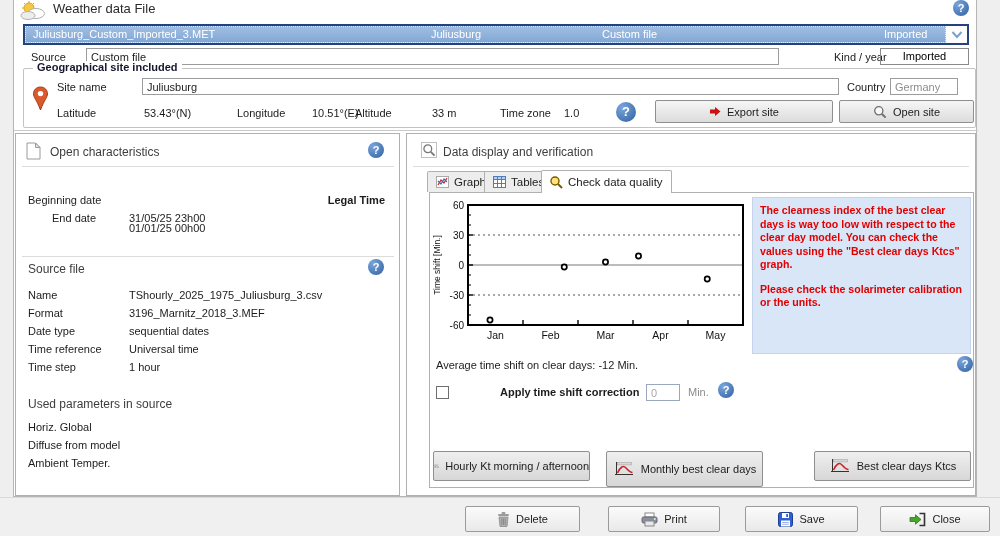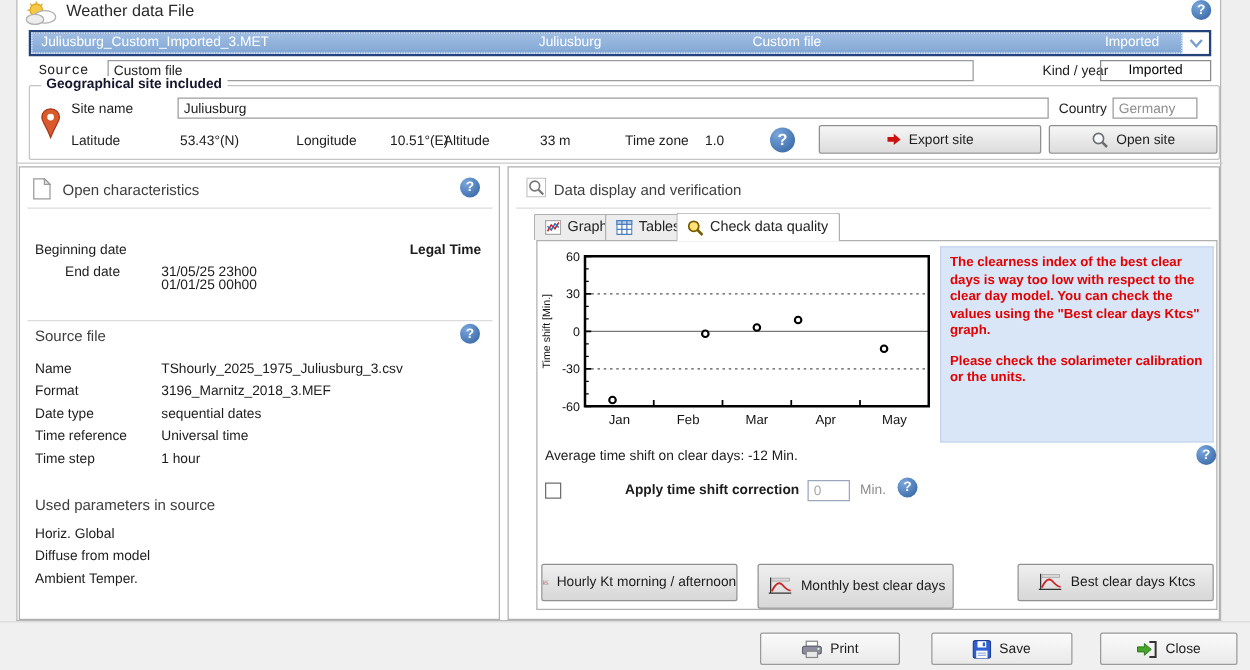--- a/index.html
+++ b/index.html
@@ -70,21 +70,21 @@
         <span style="left:576px;">Custom file</span>
         <span style="left:858px;">Imported</span>
       </div>
       <div class="dd-chevron">
         <svg width="12" height="8" viewBox="0 0 12 8">
           <path d="M1.5 1 L6 6 L10.5 1" fill="none" stroke="#7aa0cf" stroke-width="2"></path>
         </svg>
       </div>
     </div>
 
-    <span class="abs lbl" style="left:17px;top:51px;font-family:Liberation Mono, monospace;">Source</span>
+    <span class="abs lbl" style="left:17px;top:51px;">Source</span>
     <input type="text" class="abs" style="left: 72px; top: 48px; width: 693px;" value="Custom file">
     <span class="abs lbl" style="left:820px;top:51px;">Kind / year</span>
     <div class="abs" style="left:866px;top:48px;width:89px;height:17px;border:1px solid #8a8a8a;box-sizing:border-box;text-align:center;font-size:11px;line-height:15px;">Imported</div>
 
     <div class="groupbox" style="left:9px;top:68px;width:953px;height:60px;">
       <span class="legend">Geographical site included</span>
       <span class="abs" style="left:8px;top:17px;">
         <svg width="17" height="27" viewBox="0 0 17 27">
           <path d="M8.5 1 C4 1 1.5 4.4 1.5 7.8 C1.5 11.5 4.6 13.5 8.5 24 C12.4 13.5 15.5 11.5 15.5 7.8 C15.5 4.4 13 1 8.5 1 Z" fill="#da5a2d" stroke="#a83718" stroke-width="1"></path>
           <circle cx="8.5" cy="7.6" r="2.7" fill="#fff"></circle>
@@ -280,20 +280,31 @@
             <rect x="4.5" y="1.5" width="14" height="2.4" fill="#d7d7d7" stroke="#a5a5a5" stroke-width="0.6"></rect>
             <path d="M4.5 12 Q9 2.5 13 7 T19.5 11.5" fill="none" stroke="#cc2222" stroke-width="1.5"></path>
           </svg>
           <span>Best clear days Ktcs</span>
         </div>
       </div>
     </div>
   </div>
 
   <div class="footer">
+    <div class="fbtn btn" style="left:465px;width:115px;">
+      <svg width="13" height="16" viewBox="0 0 13 16">
+        <rect x="1" y="3" width="11" height="2" rx="1" fill="#9b9b9b"></rect>
+        <rect x="4.5" y="1" width="4" height="2" rx="1" fill="#9b9b9b"></rect>
+        <path d="M2 6 h9 l-1 9.5 h-7 Z" fill="#aeaeae" stroke="#8b8b8b" stroke-width="0.8"></path>
+        <line x1="4.8" y1="7.5" x2="4.8" y2="13.8" stroke="#8b8b8b"></line>
+        <line x1="6.5" y1="7.5" x2="6.5" y2="13.8" stroke="#8b8b8b"></line>
+        <line x1="8.2" y1="7.5" x2="8.2" y2="13.8" stroke="#8b8b8b"></line>
+      </svg>
+      <span>Delete</span>
+    </div>
     <div class="fbtn btn" style="left:608px;width:112px;">
       <svg width="17" height="15" viewBox="0 0 17 15">
         <rect x="4" y="1" width="9" height="4" fill="#fff" stroke="#888"></rect>
         <rect x="1" y="5" width="15" height="6" rx="1.5" fill="#8d8d9d" stroke="#66667a"></rect>
         <rect x="4" y="9" width="9" height="5" fill="#e8e8e8" stroke="#888"></rect>
         <circle cx="13.8" cy="7" r="0.9" fill="#d4ffd4"></circle>
       </svg>
       <span>Print</span>
     </div>
     <div class="fbtn btn" style="left:745px;width:113px;">

